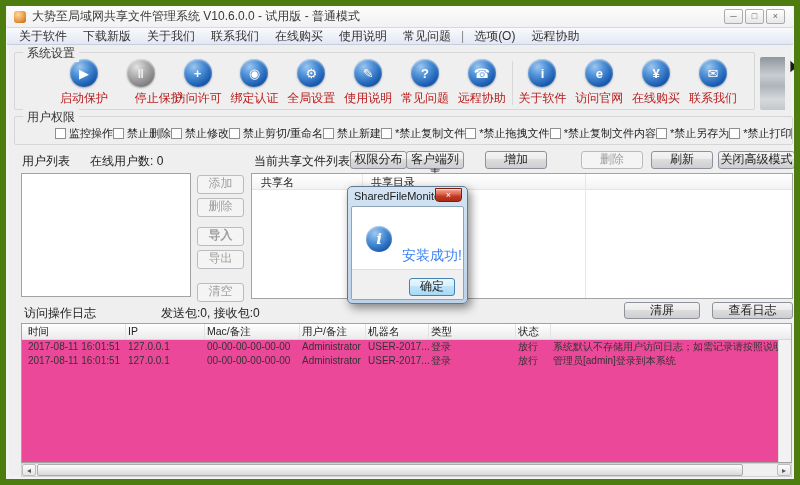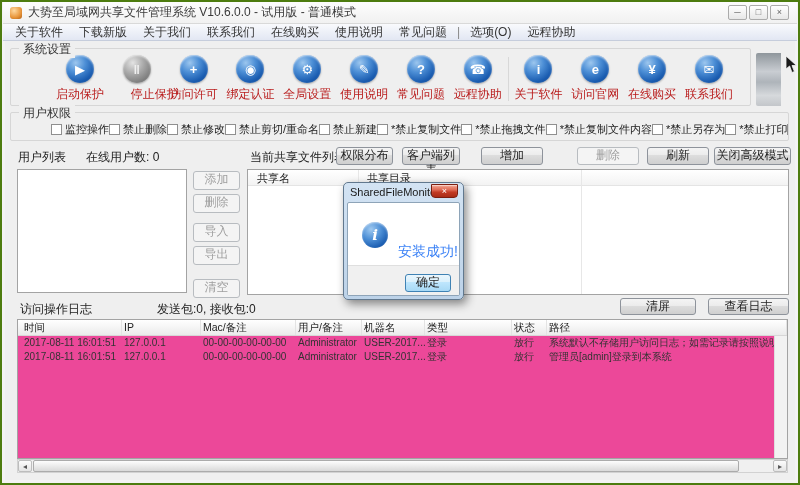--- a/index.html
+++ b/index.html
@@ -1,18 +1,18 @@
 <!DOCTYPE html>
 <html><head>
 <meta charset="utf-8">
 <style>
   * { margin:0; padding:0; box-sizing:border-box; }
   body { font-family:"Liberation Sans","DejaVu Sans",sans-serif; background:#d7dbdf; }
   .win { position:relative; width:800px; height:485px; background:#efefef;
-         border:2px solid #4d7c0f; overflow:hidden;
+         border:6px solid #4d7c0f; overflow:hidden;
          box-shadow: inset 0 0 0 3px #f3f3f3; }
   
   .titlebar { position:absolute; left:1px; top:0; right:1px; height:22px;
               background:linear-gradient(#fdfdfd,#f1f1f1); border-bottom:1px solid #d9d9d9;
               display:flex; align-items:center; }
   .app-icon { width:12px; height:12px; margin-left:7px; border-radius:3px;
               background:radial-gradient(circle at 35% 30%,#ffd9a0,#e8953a 60%,#b05e13); }
   .title { margin-left:6px; font-size:12px; color:#3a3a3a; white-space:nowrap; }
   .winctl { position:absolute; right:8px; top:3px; display:flex; gap:2px; }
   .wbtn { width:19px; height:15px; font-size:9px; line-height:13px; color:#666;
@@ -242,31 +242,31 @@
       <label class="cb">
           <span class="box"></span>
           <span>禁止读取</span>
         </label>
     </div>
   </div>
 
   <span class="plain" style="left:16px; top:147px;">用户列表</span>
   <span class="plain" style="left:84px; top:147px;">在线用户数: 0</span>
   <span class="plain" style="left:248px; top:147px;">当前共享文件列表</span>
-  <span class="btn" style="left:334px; top:145px; width:57px; height:18px;">权限分布</span>
+  <span class="btn" style="left:344px; top:145px; width:57px; height:18px;">权限分布</span>
   <span class="btn" style="left:400px; top:145px; width:58px; height:18px;">客户端列表</span>
   <span class="btn" style="left:479px; top:145px; width:62px; height:18px;">增加</span>
   <span class="btn disabled" style="left:575px; top:145px; width:62px; height:18px;">删除</span>
   <span class="btn" style="left:645px; top:145px; width:62px; height:18px;">刷新</span>
   <span class="btn" style="left:712px; top:145px; width:77px; height:18px;">关闭高级模式</span>
 
   <div class="userlist"></div>
   <span class="btn disabled" style="left:191px; top:169px; width:47px; height:19px;">添加</span>
   <span class="btn disabled" style="left:191px; top:192px; width:47px; height:19px;">删除</span>
-  <span class="btn disabled" style="left:191px; top:221px; width:47px; height:19px;">导入</span>
+  <span class="btn disabled" style="left:191px; top:221px; width:47px; height:19px;font-weight:bold;">导入</span>
   <span class="btn disabled" style="left:191px; top:244px; width:47px; height:19px;">导出</span>
   <span class="btn disabled" style="left:191px; top:277px; width:47px; height:19px;">清空</span>
 
   <div class="sharedtable">
     <div class="shead">
       <span class="hc1">共享名</span>
       <span class="hc2">共享目录</span>
     </div>
     <div class="sdiv" style="left:110px;"></div>
     <div class="sdiv" style="left:333px;"></div>
@@ -279,21 +279,20 @@
 
   <div class="logtable">
     <div class="log-grid loghead">
       <span>时间</span>
       <span>IP</span>
       <span>Mac/备注</span>
       <span>用户/备注</span>
       <span>机器名</span>
       <span>类型</span>
       <span>状态</span>
-      <span>路径</span>
     </div>
     <div class="log-grid logrow">
       <span>2017-08-11 16:01:51</span>
       <span>127.0.0.1</span>
       <span>00-00-00-00-00-00</span>
       <span>Administrator</span>
       <span>USER-2017...</span>
       <span>登录</span>
       <span>放行</span>
       <span>系统默认不存储用户访问日志；如需记录请按照说明安装数据</span>

